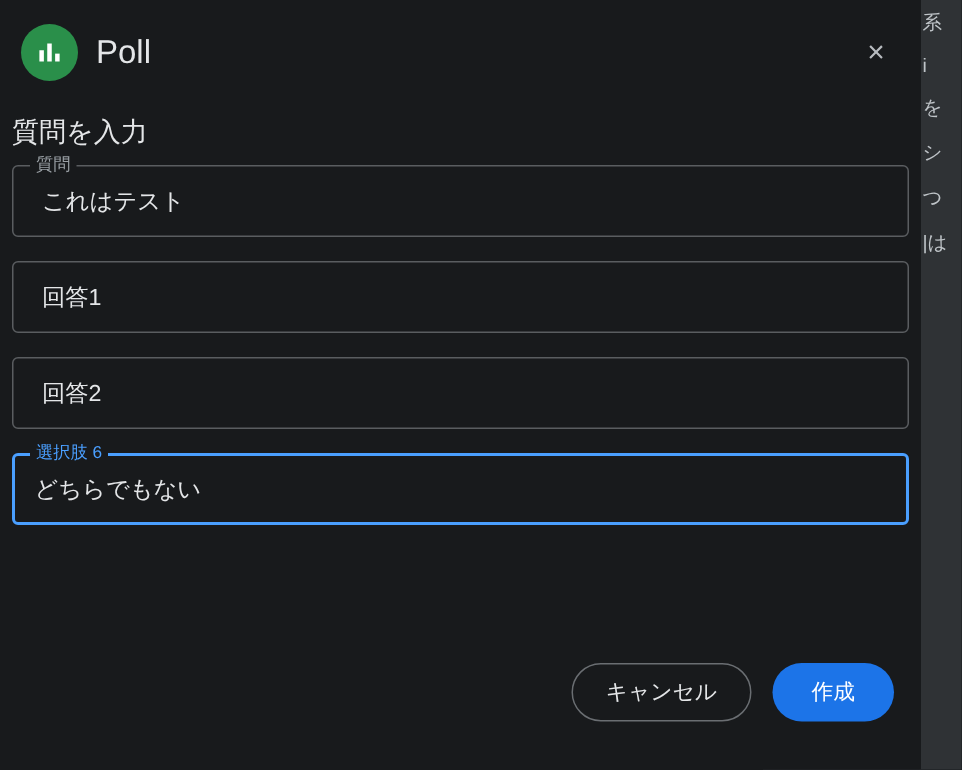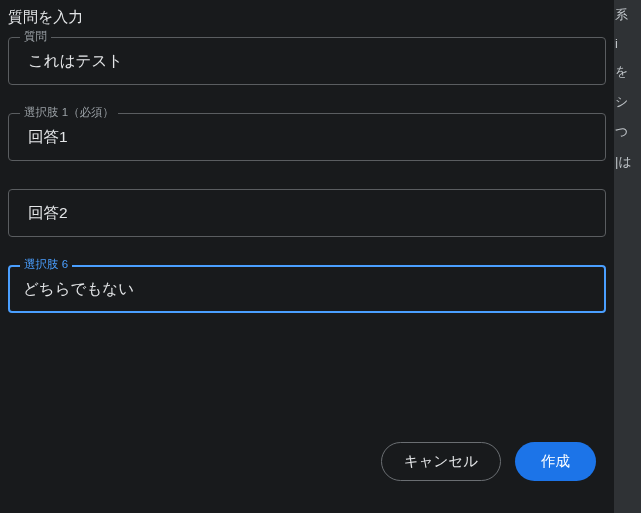--- a/index.html
+++ b/index.html
@@ -47,24 +47,24 @@
   .poll-icon svg{width:18px;height:18px;fill:#fff;}
   .dlg-title{font-size:22px;font-weight:400;}
   .spacer{flex:1;}
   .close-btn{
     width:24px;height:24px;cursor:pointer;color:#b8bcc0;
     display:flex;align-items:center;justify-content:center;font-size:20px;
   }
 
   .dlg-body{flex:1;overflow:hidden;padding:0 8px;}
   .section-label{
-    font-size:15px;color:var(--text);
+    font-size:18px;color:var(--text);
     padding:8px 0 10px 0;
   }
-  .field-wrap{position:relative;margin-bottom:28px;}
+  .field-wrap{position:relative;margin-bottom:16px;}
   .field-wrap .float-label{
     position:absolute;left:12px;top:-8px;
     background:var(--bg);padding:0 4px;
     font-size:11.5px;color:var(--muted);
   }
   .field-wrap.focused .float-label{color:var(--accent);}
   .text-input{
     width:100%;box-sizing:border-box;
     background:transparent;border:1px solid var(--border);
     border-radius:4px;color:var(--text);
@@ -100,33 +100,46 @@
     <span>i</span>
     <span>を</span>
     <span>シ</span>
     <span>つ</span>
     <span>|は</span>
 </div>
 <div class="bottom-bar"></div>
 
 <div class="dialog">
 
+  <div class="dlg-header">
+    <div class="poll-icon">
+      <svg viewBox="0 0 24 24">
+          <rect x="3" y="10" width="4" height="10"></rect>
+          <rect x="10" y="4" width="4" height="16"></rect>
+          <rect x="17" y="13" width="4" height="7"></rect>
+        </svg>
+    </div>
+    <div class="dlg-title">Poll</div>
+    <div class="spacer"></div>
+    <div class="close-btn">
+      <span>×</span>
+    </div>
+  </div>
 
   <div class="dlg-body">
 
     <div class="section-label">質問を入力</div>
 
     <div class="field-wrap">
       <span class="float-label">質問</span>
       <input class="text-input" type="text" value="これはテスト" style="">
     </div>
 
 
     <div class="field-wrap">
-      <span class="float-label">選択肢 1（必須）</span>
       <input class="text-input" type="text" value="回答1" style="">
     </div>
 
     <div class="field-wrap">
       <input class="text-input" type="text" value="回答2" style="">
     </div>
 
     <div class="field-wrap focused">
       <span class="float-label">選択肢 6</span>
       <input class="text-input" type="text" value="どちらでもない" style="">

